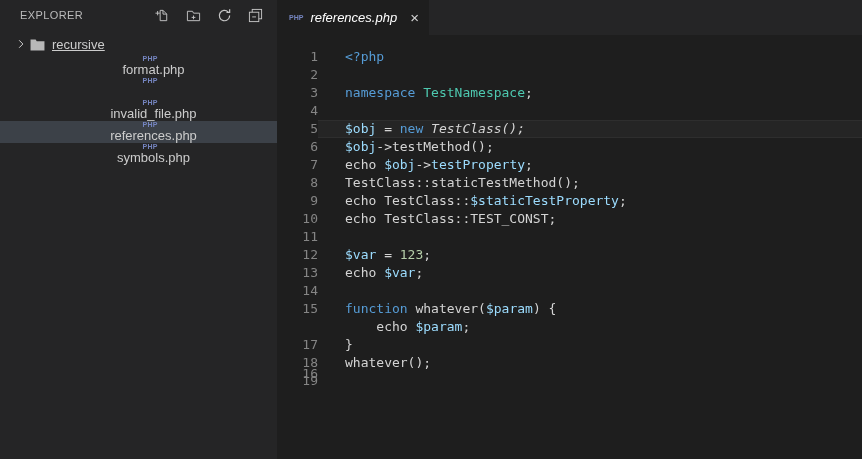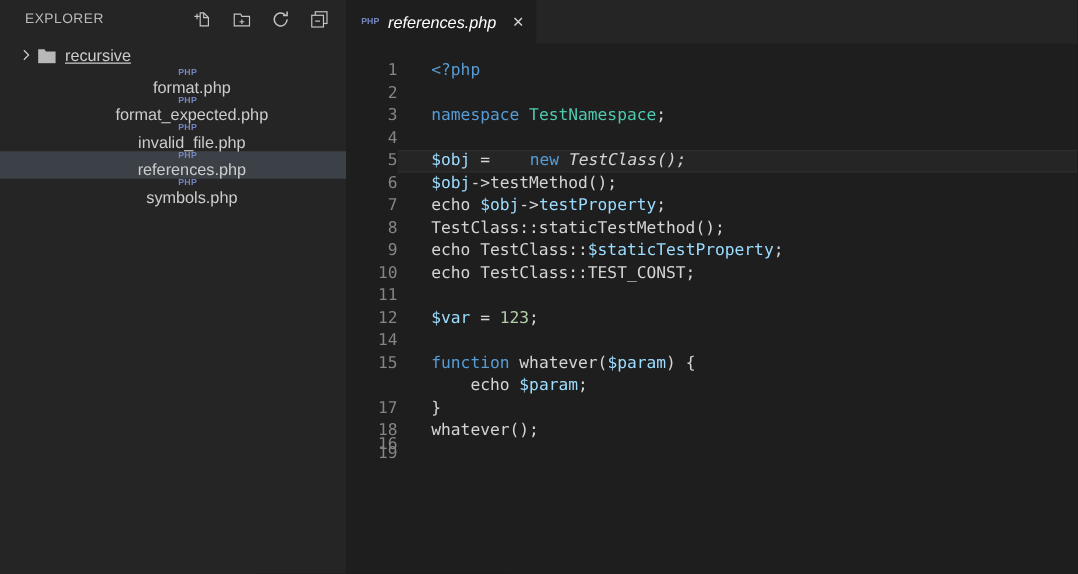--- a/index.html
+++ b/index.html
@@ -92,21 +92,20 @@
             </svg>
           </span>
           <span class="file-label">recursive</span>
         </div>
         <div class="file-row file">
           <span class="php-badge" style="color: rgb(117, 133, 192);">PHP</span>
           <span class="file-label">format.php</span>
         </div>
         <div class="file-row file">
           <span class="php-badge" style="color: rgb(117, 133, 192);">PHP</span>
-          <span class="file-label">format_expected.php</span>
         </div>
         <div class="file-row file">
           <span class="php-badge" style="color: rgb(117, 133, 192);">PHP</span>
           <span class="file-label">invalid_file.php</span>
         </div>
         <div class="file-row file selected" style="background: rgb(60, 65, 72);">
           <span class="php-badge" style="color: rgb(117, 133, 192);">PHP</span>
           <span class="file-label">references.php</span>
         </div>
         <div class="file-row file">
@@ -122,28 +121,29 @@
         <span class="tab-php">PHP</span>
         <span class="tab-label">references.php</span>
         <span class="tab-close">×</span>
       </div>
     </div>
     <div class="code">
         <div class="code-line"><span class="ln" style="color: rgb(133, 133, 133);">1</span><span class="lc"><span style="color: rgb(86, 156, 214);">&lt;?php</span></span></div>
         <div class="code-line"><span class="ln" style="color: rgb(133, 133, 133);">2</span><span class="lc"></span></div>
         <div class="code-line"><span class="ln" style="color: rgb(133, 133, 133);">3</span><span class="lc"><span style="color: rgb(86, 156, 214);">namespace</span><span style="color: rgb(212, 212, 212);"> </span><span style="color: rgb(78, 201, 176);">TestNamespace</span><span style="color: rgb(212, 212, 212);">;</span></span></div>
         <div class="code-line"><span class="ln" style="color: rgb(133, 133, 133);">4</span><span class="lc"></span></div>
-        <div class="code-line current"><span class="ln" style="color: rgb(133, 133, 133);">5</span><span class="lc"><span style="color: rgb(156, 220, 254);">$obj</span><span style="color: rgb(212, 212, 212);"> = </span><span style="color: rgb(86, 156, 214); margin-left: 24px;">new</span><span style="color: rgb(212, 212, 212); font-style: italic;"> TestClass();</span></span></div>
+        <div class="code-line current"><span class="ln" style="color: rgb(133, 133, 133);">5</span><span class="lc"><span style="color: rgb(156, 220, 254);">$obj</span><span style="color: rgb(212, 212, 212);"> = </span><span style="color: rgb(86, 156, 214);">new</span><span style="color: rgb(212, 212, 212); font-style: italic;"> TestClass();</span></span></div>
         <div class="code-line"><span class="ln" style="color: rgb(133, 133, 133);">6</span><span class="lc"><span style="color: rgb(156, 220, 254);">$obj</span><span style="color: rgb(212, 212, 212);">-&gt;testMethod();</span></span></div>
         <div class="code-line"><span class="ln" style="color: rgb(133, 133, 133);">7</span><span class="lc"><span style="color: rgb(212, 212, 212);">echo </span><span style="color: rgb(156, 220, 254);">$obj</span><span style="color: rgb(212, 212, 212);">-&gt;</span><span style="color: rgb(156, 220, 254);">testProperty</span><span style="color: rgb(212, 212, 212);">;</span></span></div>
         <div class="code-line"><span class="ln" style="color: rgb(133, 133, 133);">8</span><span class="lc"><span style="color: rgb(212, 212, 212);">TestClass::staticTestMethod();</span></span></div>
         <div class="code-line"><span class="ln" style="color: rgb(133, 133, 133);">9</span><span class="lc"><span style="color: rgb(212, 212, 212);">echo TestClass::</span><span style="color: rgb(156, 220, 254);">$staticTestProperty</span><span style="color: rgb(212, 212, 212);">;</span></span></div>
         <div class="code-line"><span class="ln" style="color: rgb(133, 133, 133);">10</span><span class="lc"><span style="color: rgb(212, 212, 212);">echo TestClass::TEST_CONST;</span></span></div>
         <div class="code-line"><span class="ln" style="color: rgb(133, 133, 133);">11</span><span class="lc"></span></div>
         <div class="code-line"><span class="ln" style="color: rgb(133, 133, 133);">12</span><span class="lc"><span style="color: rgb(156, 220, 254);">$var</span><span style="color: rgb(212, 212, 212);"> = </span><span style="color: rgb(181, 206, 168);">123</span><span style="color: rgb(212, 212, 212);">;</span></span></div>
+        <div class="code-line"><span class="ln" style="color: rgb(133, 133, 133);">13</span><span class="lc"><span style="color: rgb(212, 212, 212);">echo </span><span style="color: rgb(156, 220, 254);">$var</span><span style="color: rgb(212, 212, 212);">;</span></span></div>
         <div class="code-line"><span class="ln" style="color: rgb(133, 133, 133);">14</span><span class="lc"></span></div>
         <div class="code-line"><span class="ln" style="color: rgb(133, 133, 133);">15</span><span class="lc"><span style="color: rgb(86, 156, 214);">function</span><span style="color: rgb(212, 212, 212);"> whatever(</span><span style="color: rgb(156, 220, 254);">$param</span><span style="color: rgb(212, 212, 212);">) {</span></span></div>
         <div class="code-line"><span class="ln" style="color: rgb(133, 133, 133); margin-top: 47px;">16</span><span class="lc"><span style="color: rgb(212, 212, 212);">    echo </span><span style="color: rgb(156, 220, 254);">$param</span><span style="color: rgb(212, 212, 212);">;</span></span></div>
         <div class="code-line"><span class="ln" style="color: rgb(133, 133, 133);">17</span><span class="lc"><span style="color: rgb(212, 212, 212);">}</span></span></div>
         <div class="code-line"><span class="ln" style="color: rgb(133, 133, 133);">18</span><span class="lc"><span style="color: rgb(212, 212, 212);">whatever();</span></span></div>
         <div class="code-line"><span class="ln" style="color: rgb(133, 133, 133);">19</span><span class="lc"></span></div>
       </div>
   </main>
 
 </div>

